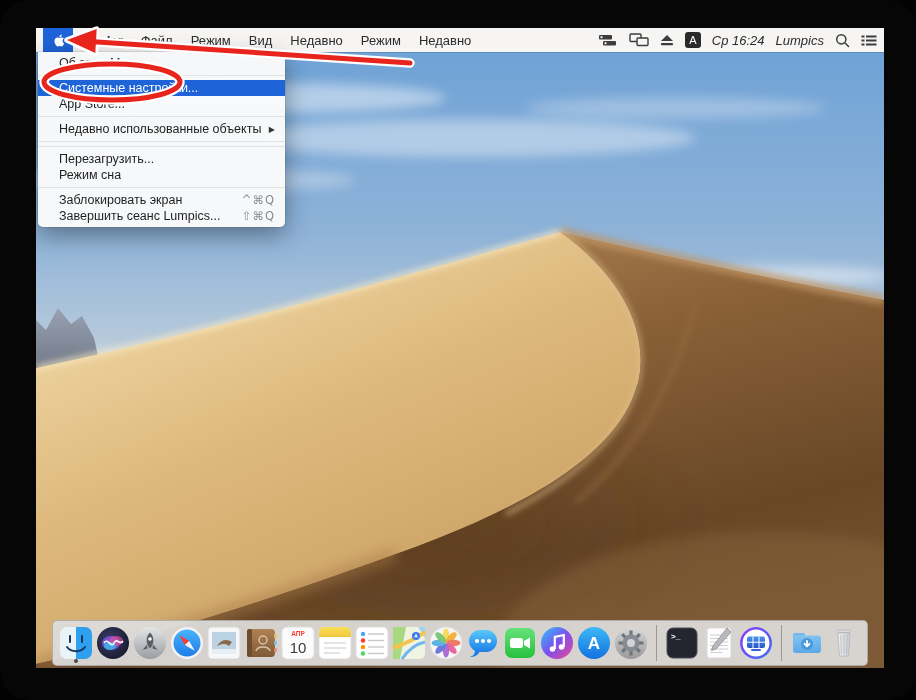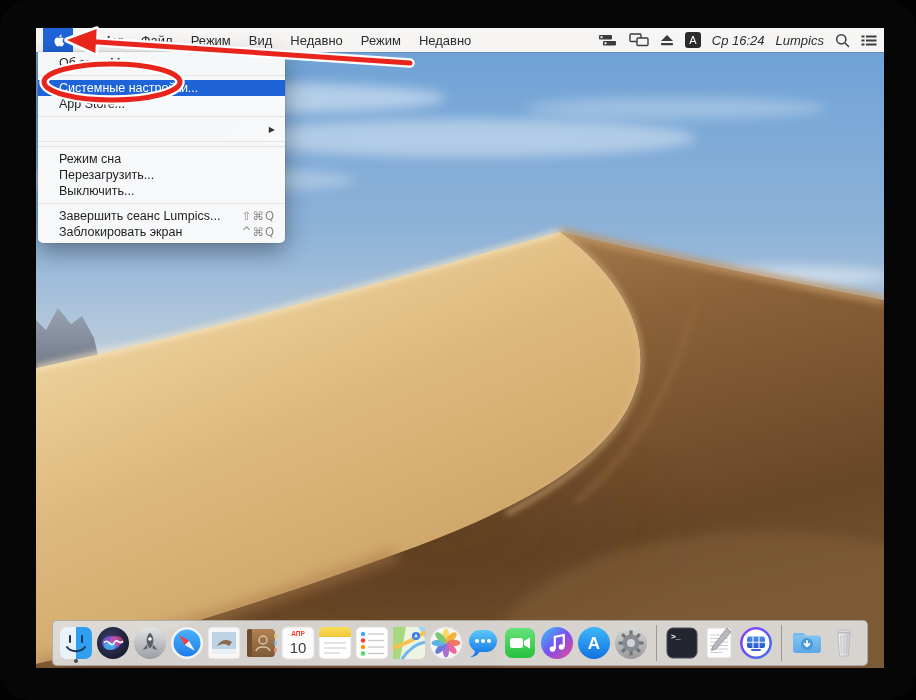--- a/index.html
+++ b/index.html
@@ -201,41 +201,39 @@
           </div>
         <div class="msep"></div>
         <div class="mi hl">
             <span class="lbl">Системные настройки...</span>
           </div>
         <div class="mi">
             <span class="lbl">App Store...</span>
           </div>
         <div class="msep"></div>
         <div class="mi">
+            <span class="lbl">Недавно использованные объекты</span>
             <span class="sub">▶</span>
           </div>
         <div class="msep"></div>
         <div class="msep"></div>
         <div class="mi">
+            <span class="lbl">Перезагрузить...</span>
+          </div>
+        <div class="mi">
             <span class="lbl">Режим сна</span>
           </div>
-        <div class="mi">
-            <span class="lbl">Перезагрузить...</span>
-          </div>
-        <div class="mi">
-            <span class="lbl">Выключить...</span>
-          </div>
         <div class="msep"></div>
+        <div class="mi">
+            <span class="lbl">Заблокировать экран</span>
+            <span class="sc">^⌘Q</span>
+          </div>
         <div class="mi">
             <span class="lbl">Завершить сеанс Lumpics...</span>
             <span class="sc">⇧⌘Q</span>
-          </div>
-        <div class="mi">
-            <span class="lbl">Заблокировать экран</span>
-            <span class="sc">^⌘Q</span>
           </div>
       </div>
 
       <div class="dock">
 
         <div class="dslot">
           <svg viewBox="0 0 34 34">
               <defs>
                 <linearGradient id="fin" x1="0" y1="0" x2="1" y2="0">
             <stop offset="0.5" stop-color="#eaf2fa"></stop>

